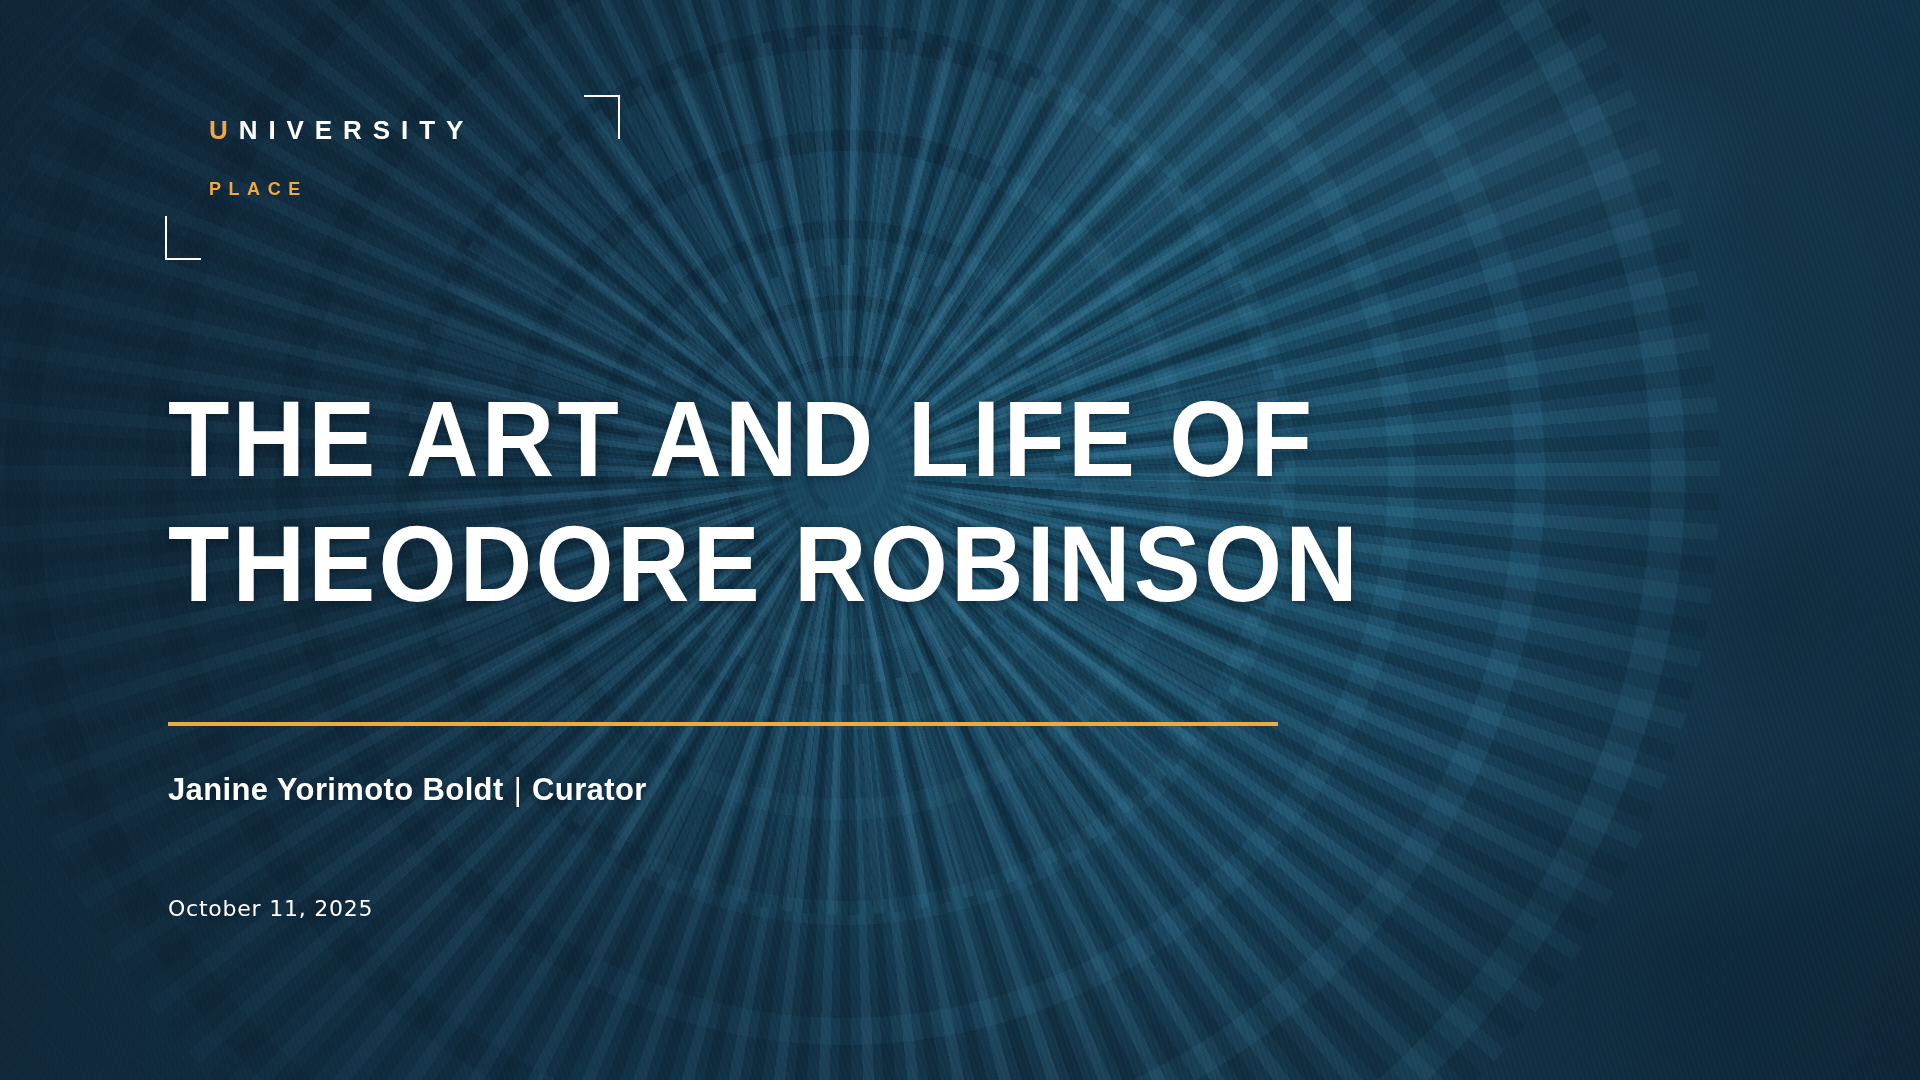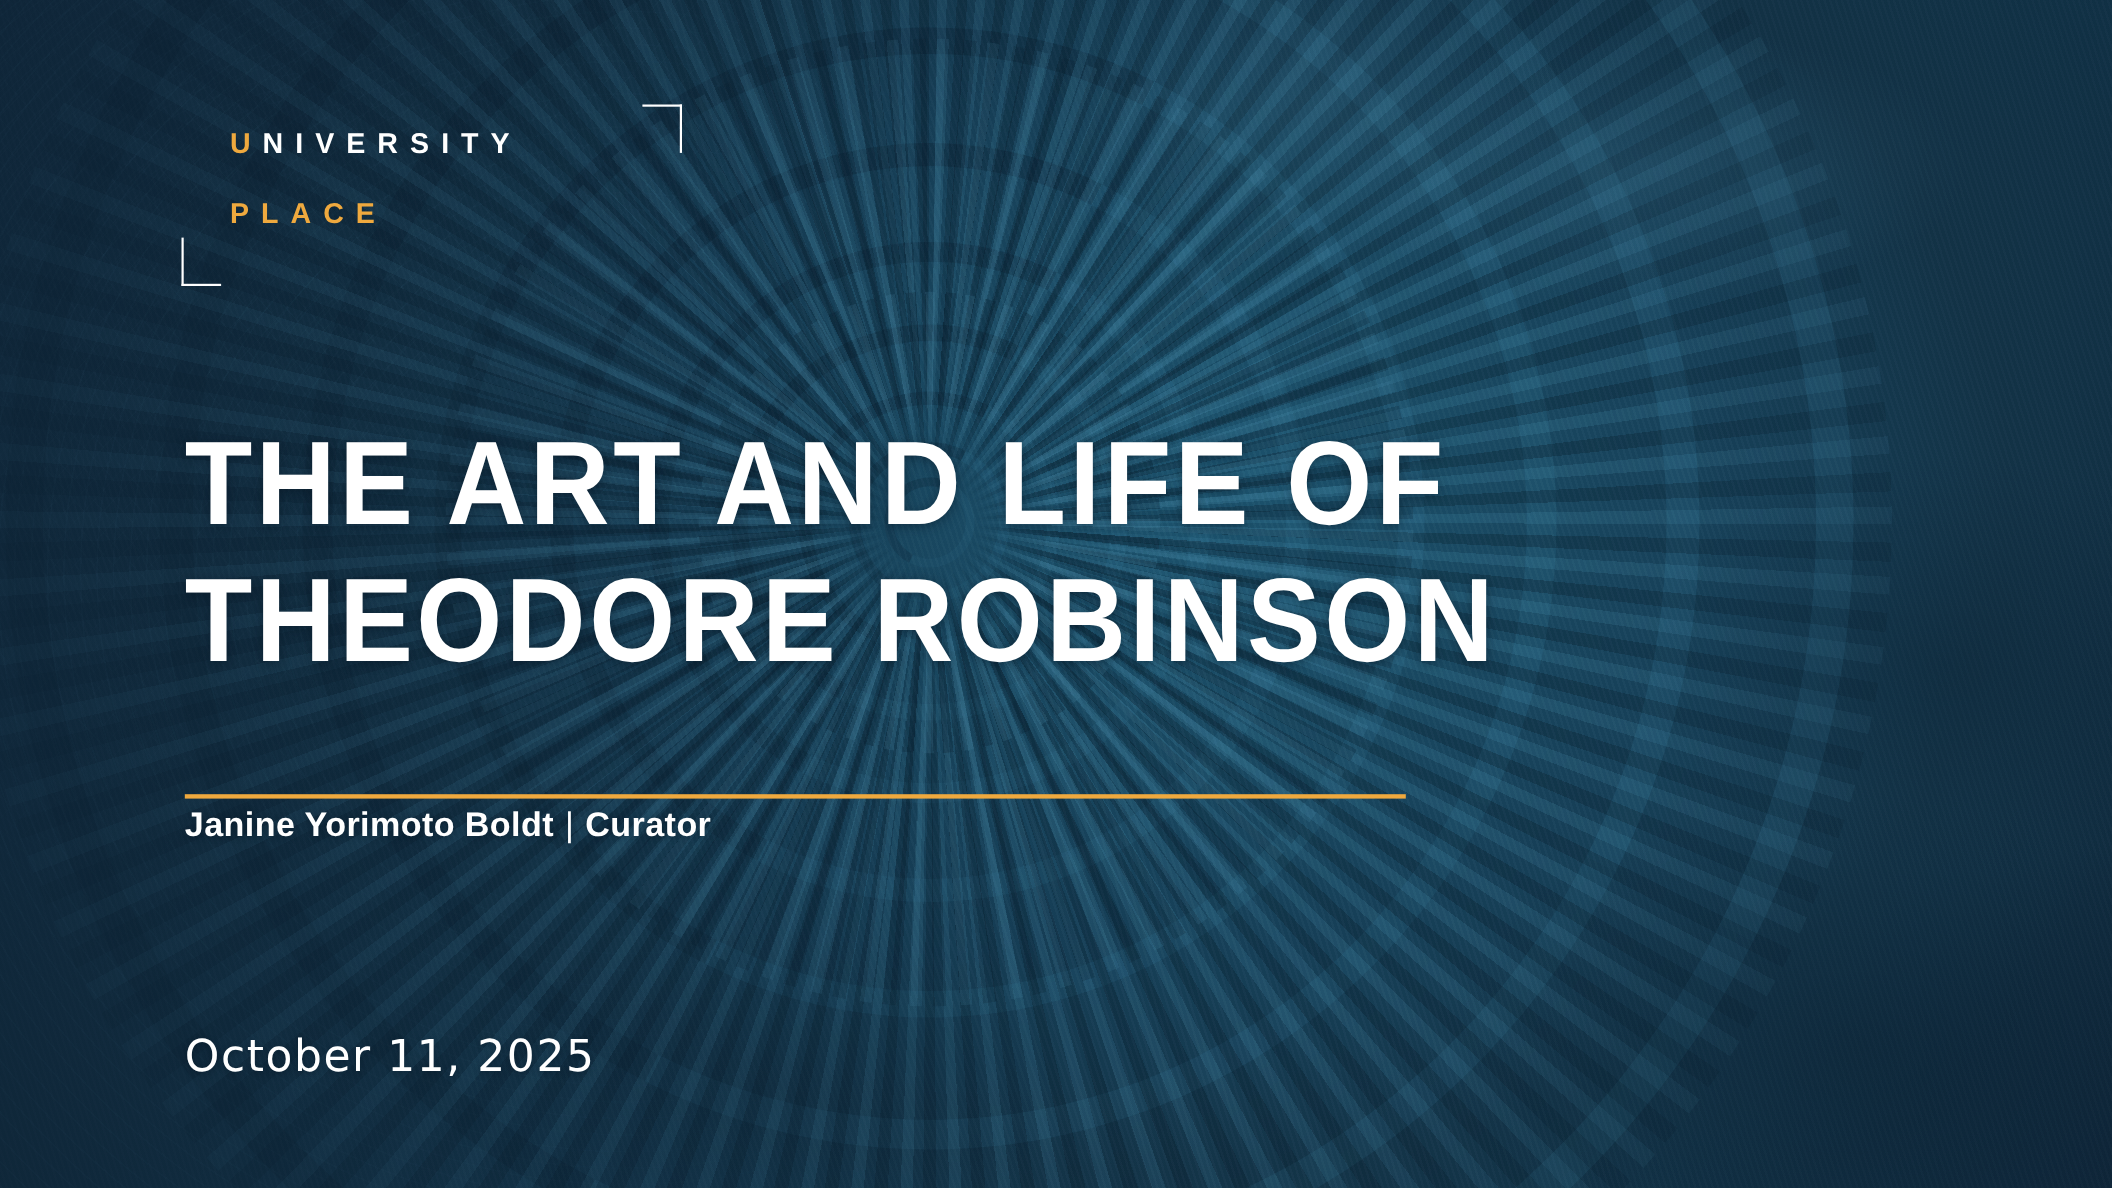--- a/index.html
+++ b/index.html
@@ -150,21 +150,21 @@
   .logo-line{
     position:absolute;
     left:44px;
     color:#ffffff;
     font-weight:600;
     letter-spacing:0.42em;
     white-space:nowrap;
     font-family:"Liberation Sans", sans-serif;
   }
   .logo-line.l1{ top:20px; font-size:26px; }
-  .logo-line.l2{ top:84px; font-size:26px; color:#EFA93E; }
+  .logo-line.l2{ top:84px; font-size:18px; color:#EFA93E; }
   .logo-line .accent{ color:#EFA93E; }
 
   
   .title{
     position:absolute;
     left:168px; top:376px;
     width:1400px;
     color:#ffffff;
     font-family:"Liberation Sans Narrow", "Liberation Sans", sans-serif;
     font-weight:700;
@@ -182,39 +182,39 @@
   .divider{
     position:absolute;
     left:168px; top:722px;
     width:1110px; height:4px;
     background:#EFA93E;
   }
 
   
   .credits{
     position:absolute;
-    left:168px; top:722px;
+    left:168px; top:762px;
     color:#ffffff;
     font-family:"Liberation Sans", sans-serif;
     font-weight:700;
     font-size:31px;
     line-height:1.78;
     letter-spacing:0.012em;
     text-shadow:0 1px 6px rgba(4,18,30,0.4);
   }
   .credits .row{ display:block; white-space:nowrap; }
   .credits .sep{ color:#ffffff; padding:0 10px; font-weight:400; }
 
   .date{
     position:absolute;
-    left:168px; top:938px;
+    left:168px; top:896px;
     color:#ffffff;
     font-family:"DejaVu Sans", sans-serif;
     font-weight:400;
-    font-size:40px;
+    font-size:22px;
     letter-spacing:0.035em;
     white-space:nowrap;
     text-shadow:0 1px 6px rgba(4,18,30,0.4);
   }
 </style>
 </head>
 <body>
 
 <div class="slide">
 

